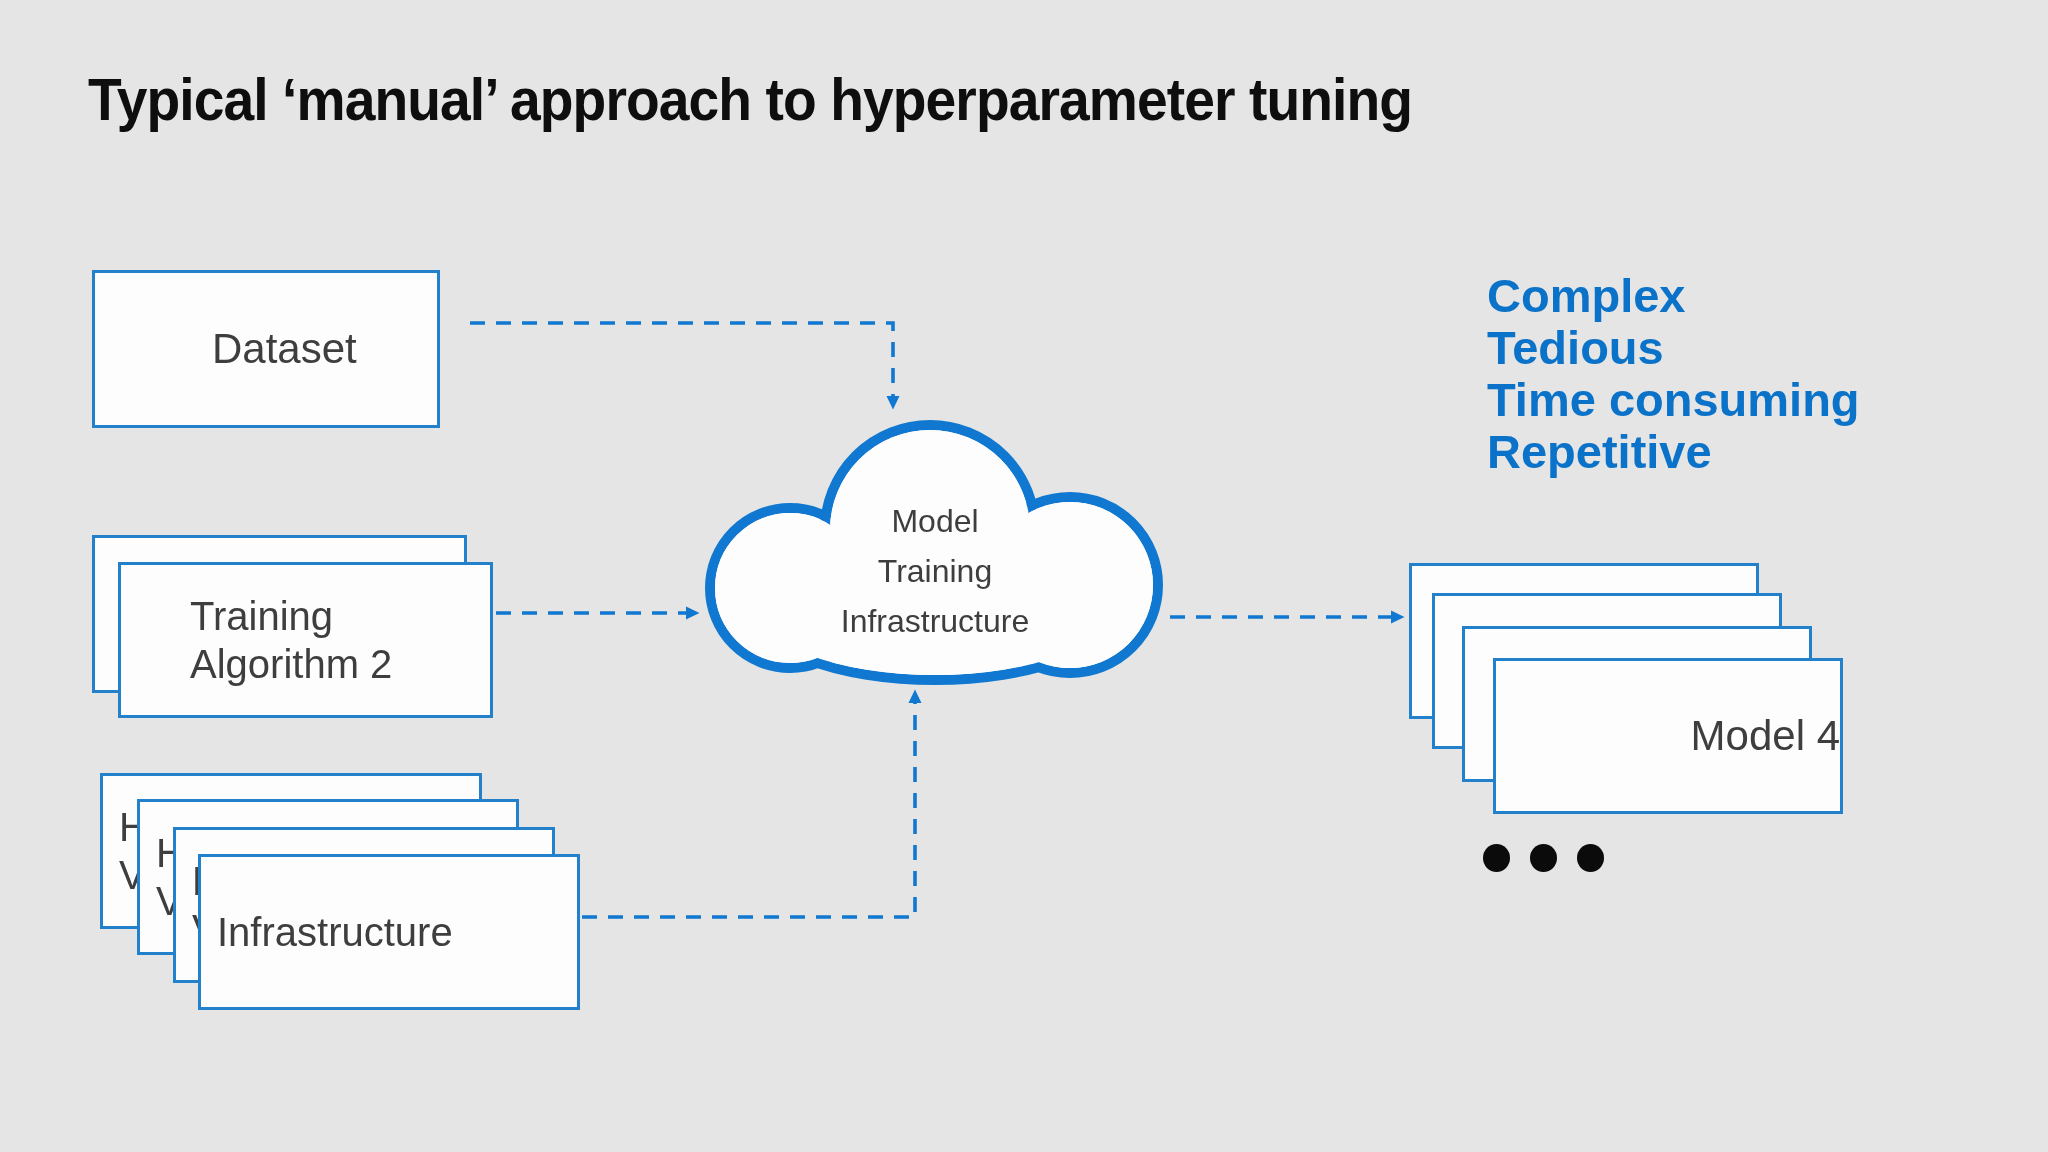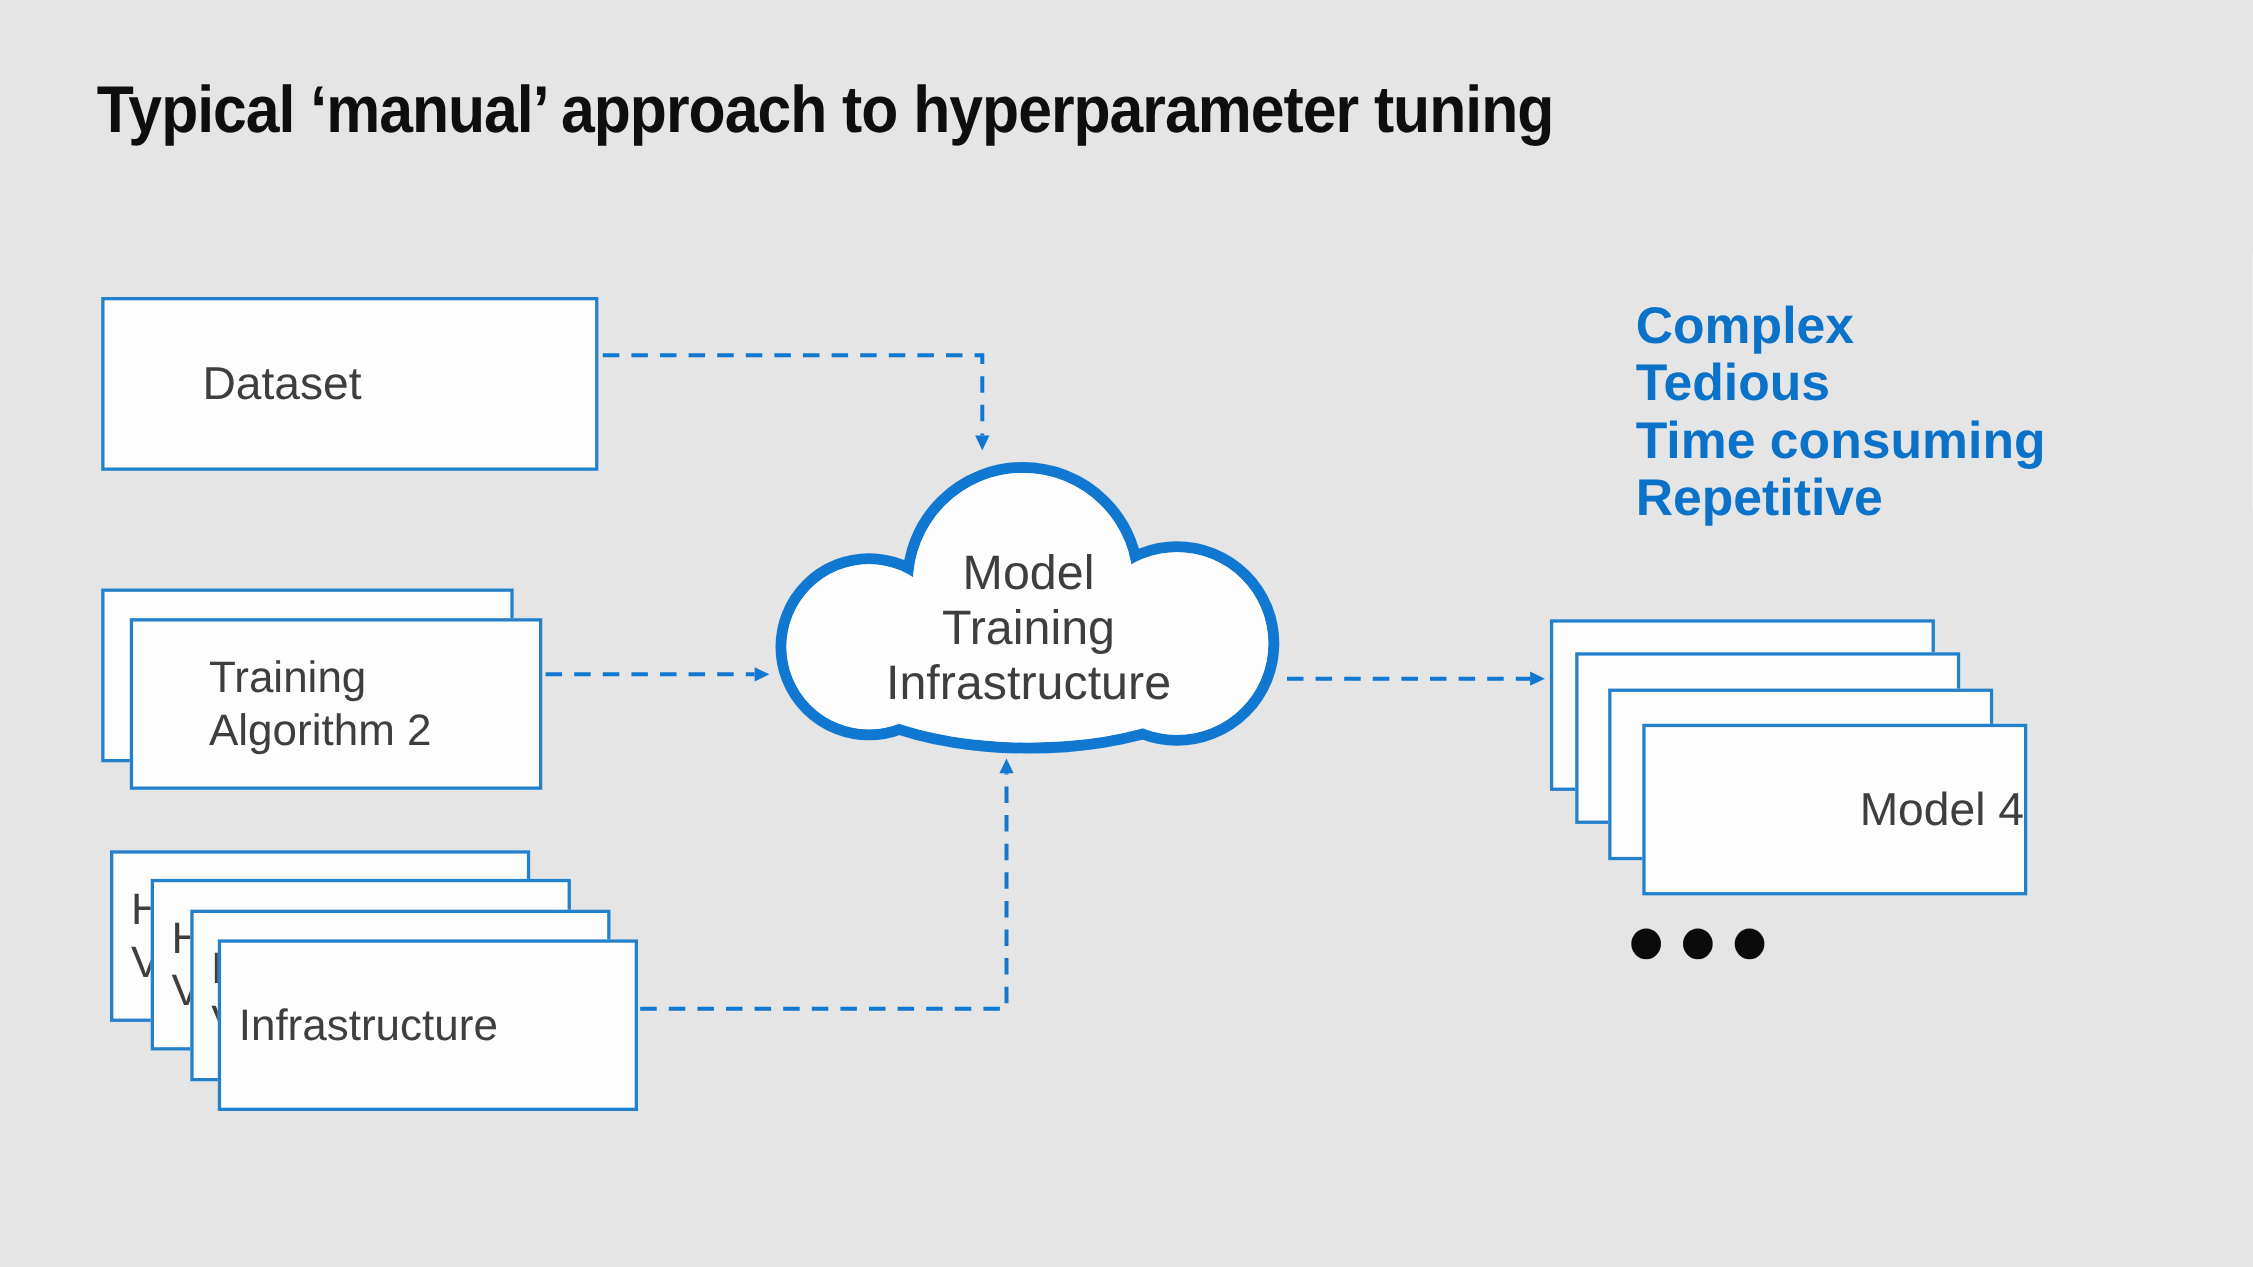--- a/index.html
+++ b/index.html
@@ -21,21 +21,21 @@
     position:absolute;box-sizing:border-box;
     background:#fdfdfe;border:3px solid #2380ca;
   }
   .box-label{
     display:flex;flex-direction:column;justify-content:center;
     height:100%;color:#3e3e3e;font-size:40px;line-height:48px;
   }
   .box-label.center{align-items:flex-end;text-align:center;}
   .lbl-line{white-space:nowrap;}
   
-  .dataset-box{left:92px;top:270px;width:452px;height:158px;}
+  .dataset-box{left:92px;top:270px;width:348px;height:158px;padding-left:28px;}
   .dataset-box .box-label{padding-left:89px;font-size:42px;}
   
   .train-back{left:92px;top:535px;width:375px;height:158px;}
   .train-front{left:118px;top:562px;width:375px;height:156px;}
   .train-front .box-label{padding-left:69px;}
   
   .hyp{width:382px;height:156px;}
   .hyp1{left:100px;top:773px;}
   .hyp2{left:137px;top:799px;}
   .hyp3{left:173px;top:827px;}
@@ -45,21 +45,21 @@
   .mod{width:350px;height:156px;}
   .mod1{left:1409px;top:563px;}
   .mod2{left:1432px;top:593px;}
   .mod3{left:1462px;top:626px;}
   .mod4{left:1493px;top:658px;}
   .mod4 .box-label{font-size:42px;}
   
   .cloud-svg{position:absolute;left:695px;top:410px;width:480px;height:280px;overflow:visible;}
   .cloud-text{
     position:absolute;left:695px;top:496px;width:480px;
-    text-align:center;color:#3e3e3e;font-size:44px;line-height:50px;
+    text-align:center;color:#3e3e3e;font-size:32px;line-height:50px;
   }
   
   .drawbacks{
     position:absolute;left:1487px;top:270px;
     color:#0a72c8;font-size:47px;font-weight:bold;line-height:52px;
   }
   
   .dots{position:absolute;left:1483px;top:844px;display:flex;gap:20px;}
   .dot{width:27px;height:28px;border-radius:50%;background:#0b0b0b;}
   

